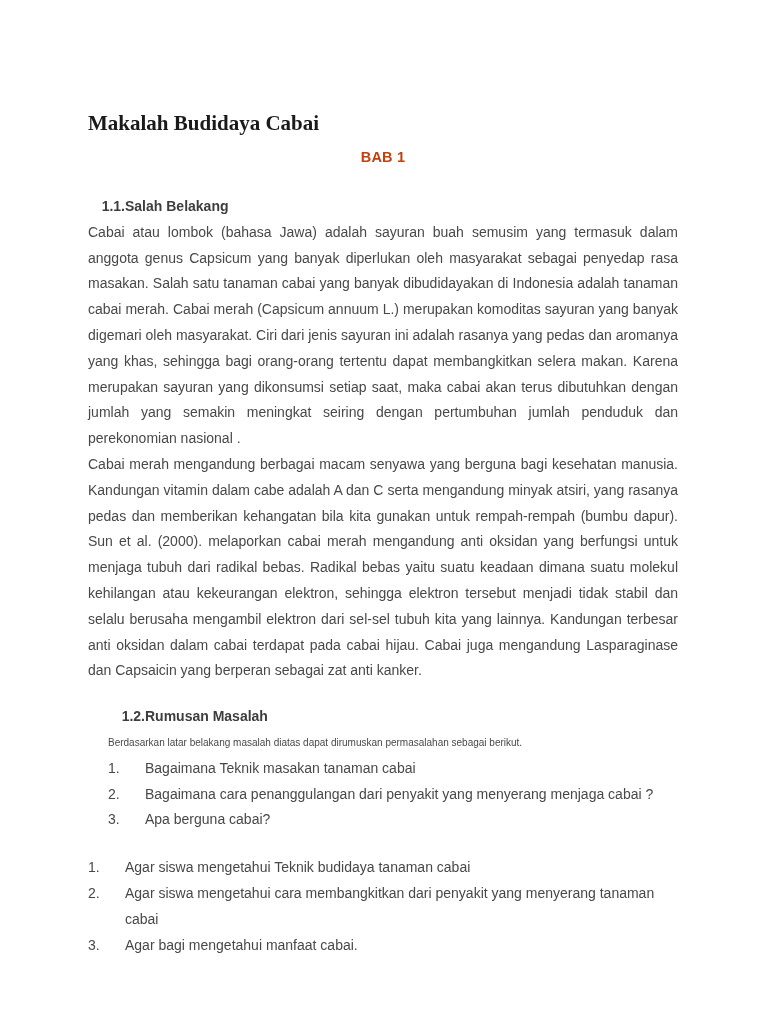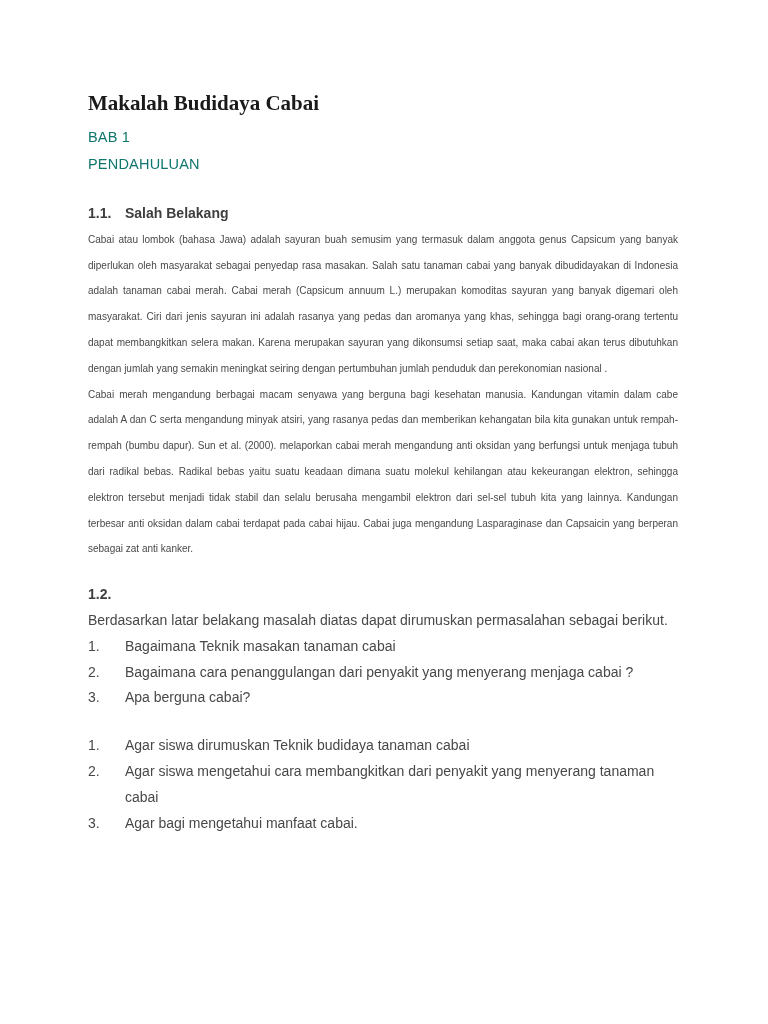--- a/index.html
+++ b/index.html
@@ -9,61 +9,63 @@
     height: 1024px;
     background: #ffffff;
     font-family: "Liberation Sans", sans-serif;
     color: #484848;
     overflow: hidden;
     position: relative;
   }
   .page {
     position: absolute;
     left: 88px;
-    top: 91px;
+    top: 111px;
     width: 590px;
   }
   .doc-title {
     font-family: "Liberation Serif", serif;
     font-weight: bold;
     font-size: 21px;
     line-height: 25px;
     color: #1a1a1a;
     margin: 0 0 8px 0;
   }
   .chapter {
-    font-weight: normal;
+    text-align: center;
+    font-weight: bold;
     font-size: 14.5px;
     line-height: 27px;
-    color: #0f766e;
+    color: #c2410c;
     letter-spacing: 0.2px;
   }
   .section { margin-top: 23px; }
-  .section.sec-2 { margin-top: 20px; }
+  .section.sec-2 { margin-top: 20px; margin-left: 20px; }
   .section.sec-3 { margin-top: 22px; }
   .section-heading {
     display: flex;
     font-weight: bold;
     font-size: 14px;
     line-height: 25.8px;
     color: #3d3d3d;
   }
   .section-heading .sec-num {
     flex: 0 0 37px;
+    text-align: right;
   }
   .para {
     margin: 0;
-    font-size: 10px;
+    font-size: 14px;
     line-height: 25.8px;
     text-align: justify;
     color: #484848;
   }
   .intro-line {
     margin: 0;
-    font-size: 14px;
+    font-size: 10px;
     line-height: 25.8px;
     color: #484848;
   }
   .num-list { margin: 0; padding: 0; }
   .num-item {
     display: flex;
     font-size: 14px;
     line-height: 25.8px;
     color: #484848;
   }
@@ -74,35 +76,35 @@
 </style>
 </head>
 <body>
 
 <div class="page">
 
   <h1 class="doc-title">Makalah Budidaya Cabai</h1>
 
   <div class="chapter">
     <div>BAB 1</div>
-    <div>PENDAHULUAN</div>
   </div>
 
   <div class="section sec-1">
     <div class="section-heading">
       <span class="sec-num">1.1.</span>
       <span class="sec-label">Salah Belakang</span>
     </div>
     <p class="para">Cabai atau lombok (bahasa Jawa) adalah sayuran buah semusim yang termasuk dalam anggota genus Capsicum yang banyak diperlukan oleh masyarakat sebagai penyedap rasa masakan. Salah satu tanaman cabai yang banyak dibudidayakan di Indonesia adalah tanaman cabai merah. Cabai merah (Capsicum annuum L.) merupakan komoditas sayuran yang banyak digemari oleh masyarakat. Ciri dari jenis sayuran ini adalah rasanya yang pedas dan aromanya yang khas, sehingga bagi orang-orang tertentu dapat membangkitkan selera makan. Karena merupakan sayuran yang dikonsumsi setiap saat, maka cabai akan terus dibutuhkan dengan jumlah yang semakin meningkat seiring dengan pertumbuhan jumlah penduduk dan perekonomian nasional .</p>
     <p class="para">Cabai merah mengandung berbagai macam senyawa yang berguna bagi kesehatan manusia. Kandungan vitamin dalam cabe adalah A dan C serta mengandung minyak atsiri, yang rasanya pedas dan memberikan kehangatan bila kita gunakan untuk rempah-rempah (bumbu dapur). Sun et al. (2000). melaporkan cabai merah mengandung anti oksidan yang berfungsi untuk menjaga tubuh dari radikal bebas. Radikal bebas yaitu suatu keadaan dimana suatu molekul kehilangan atau kekeurangan elektron, sehingga elektron tersebut menjadi tidak stabil dan selalu berusaha mengambil elektron dari sel-sel tubuh kita yang lainnya. Kandungan terbesar anti oksidan dalam cabai terdapat pada cabai hijau. Cabai juga mengandung Lasparaginase dan Capsaicin yang berperan sebagai zat anti kanker.</p>
   </div>
 
   <div class="section sec-2">
     <div class="section-heading">
       <span class="sec-num">1.2.</span>
+      <span class="sec-label">Rumusan Masalah</span>
     </div>
     <p class="intro-line">Berdasarkan latar belakang masalah diatas dapat dirumuskan permasalahan sebagai berikut.</p>
     <div class="num-list">
       <div class="num-item">
         <span class="item-num">1.</span>
         <span class="item-text">Bagaimana Teknik masakan tanaman cabai</span>
       </div>
       <div class="num-item">
         <span class="item-num">2.</span>
         <span class="item-text">Bagaimana cara penanggulangan dari penyakit yang menyerang menjaga cabai ?</span>
@@ -111,21 +113,21 @@
         <span class="item-num">3.</span>
         <span class="item-text">Apa berguna cabai?</span>
       </div>
     </div>
   </div>
 
   <div class="section sec-3">
     <div class="num-list">
       <div class="num-item">
         <span class="item-num">1.</span>
-        <span class="item-text">Agar siswa dirumuskan Teknik budidaya tanaman cabai</span>
+        <span class="item-text">Agar siswa mengetahui Teknik budidaya tanaman cabai</span>
       </div>
       <div class="num-item">
         <span class="item-num">2.</span>
         <span class="item-text">Agar siswa mengetahui cara membangkitkan dari penyakit yang menyerang tanaman cabai</span>
       </div>
       <div class="num-item">
         <span class="item-num">3.</span>
         <span class="item-text">Agar bagi mengetahui manfaat cabai.</span>
       </div>
     </div>

